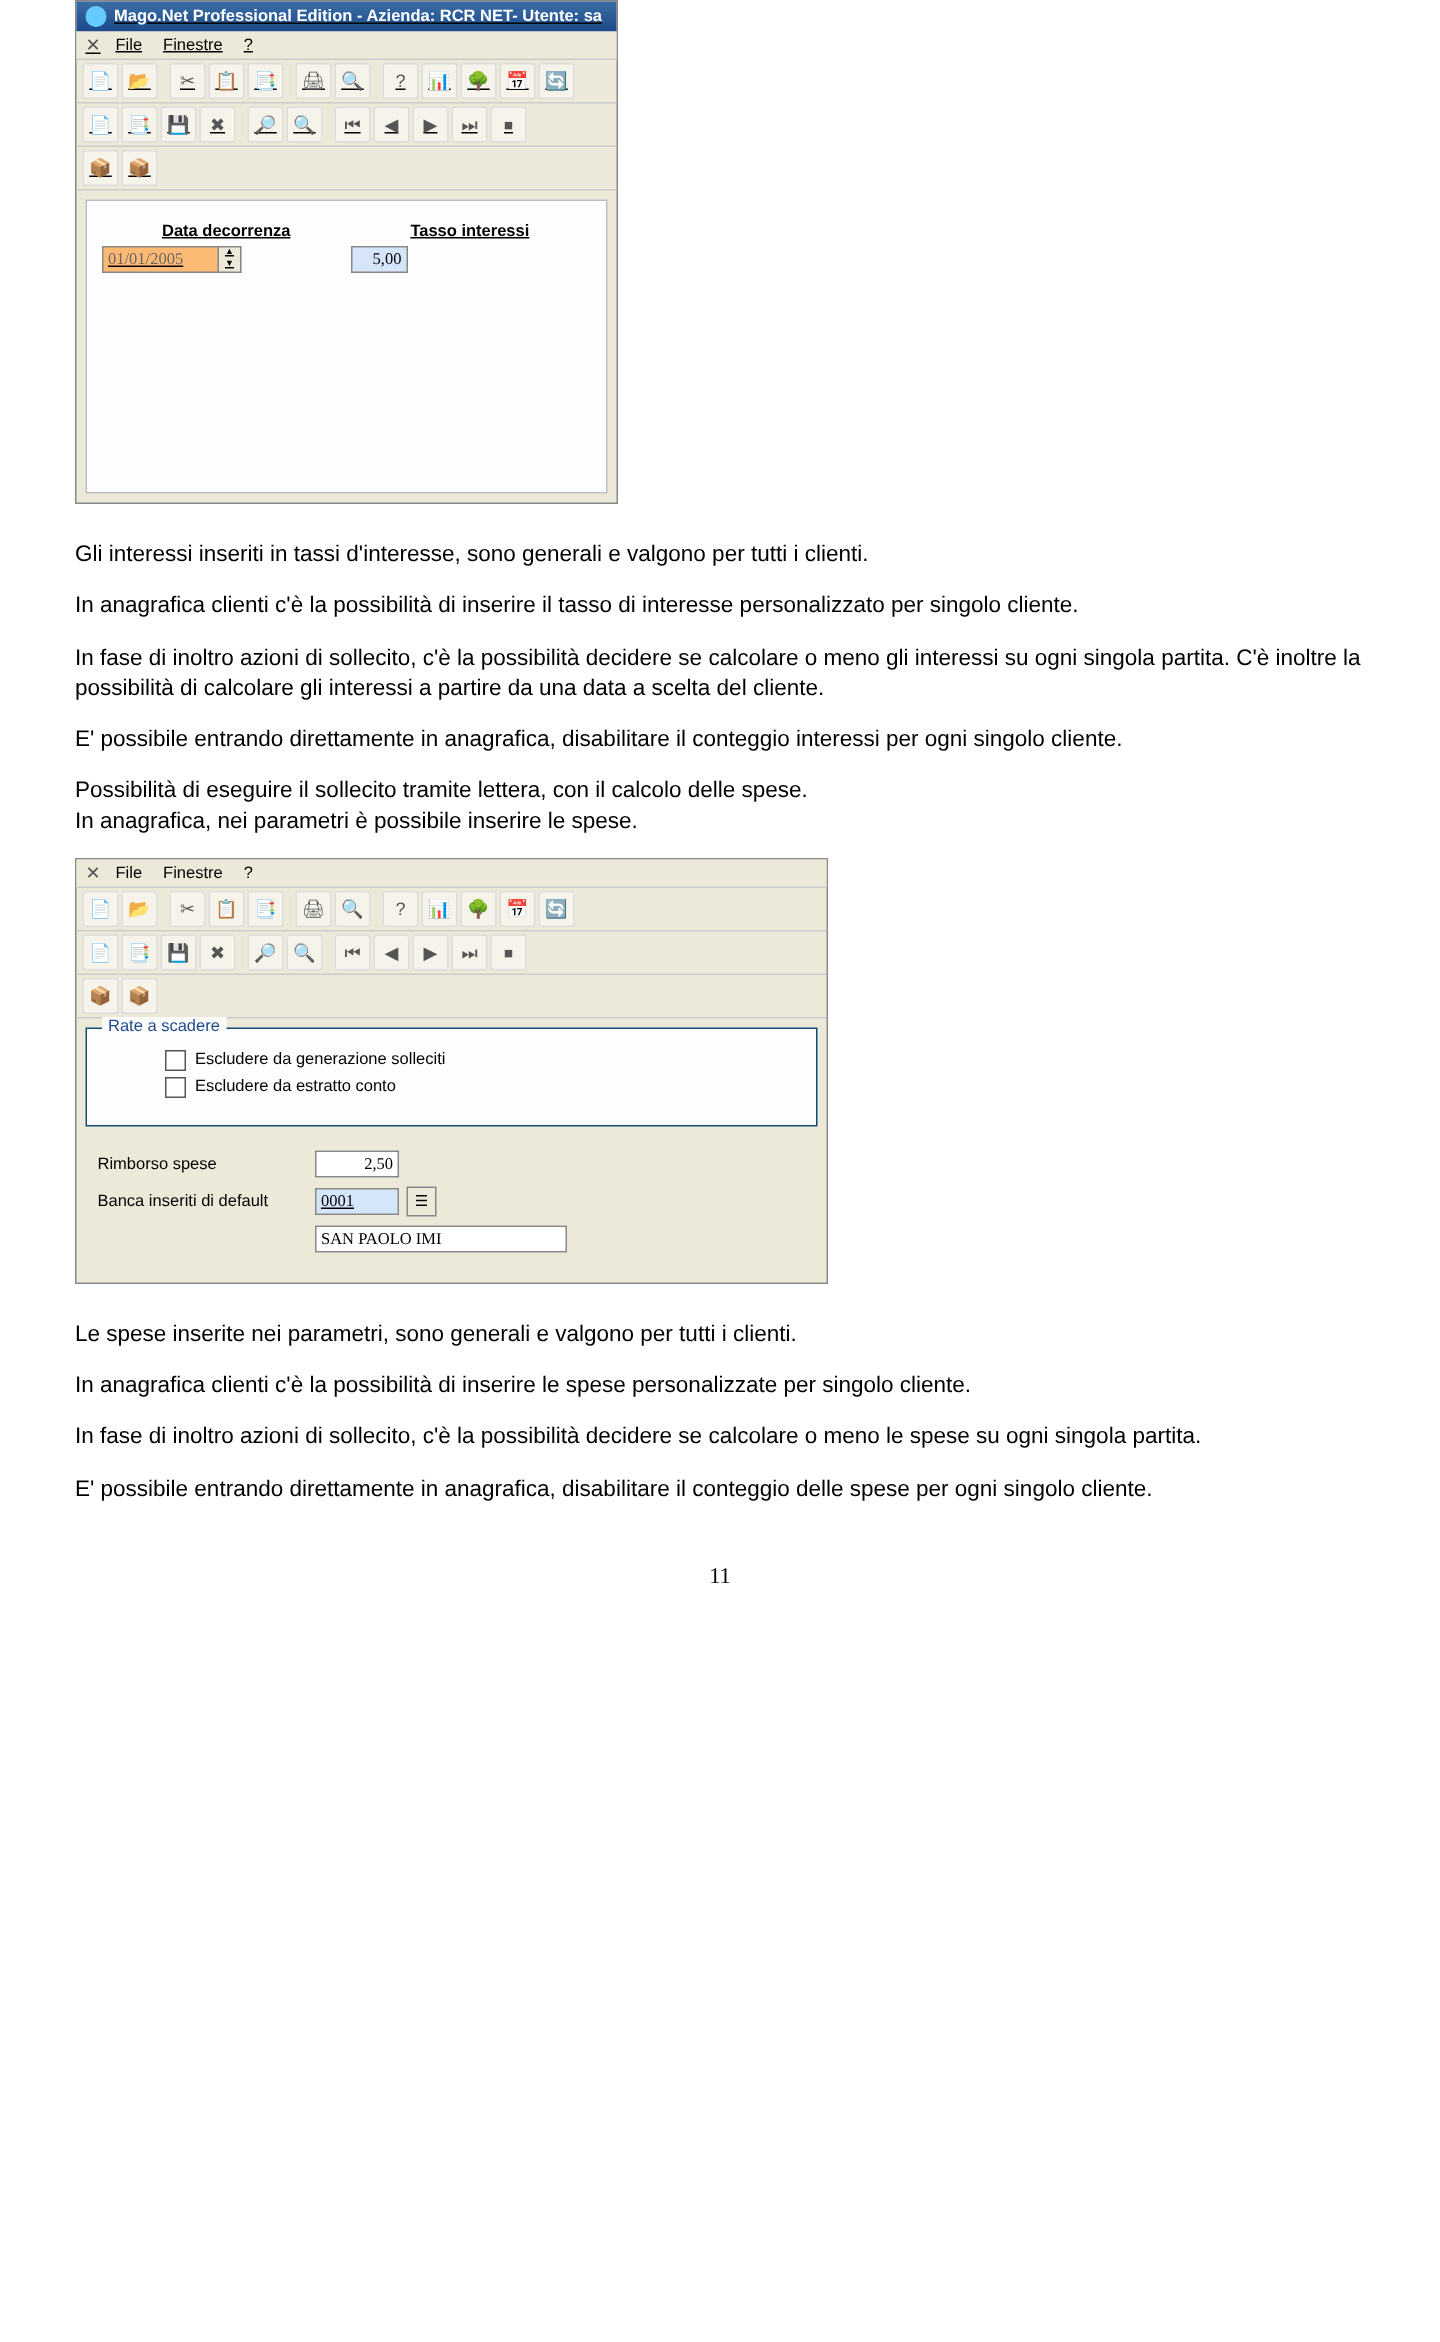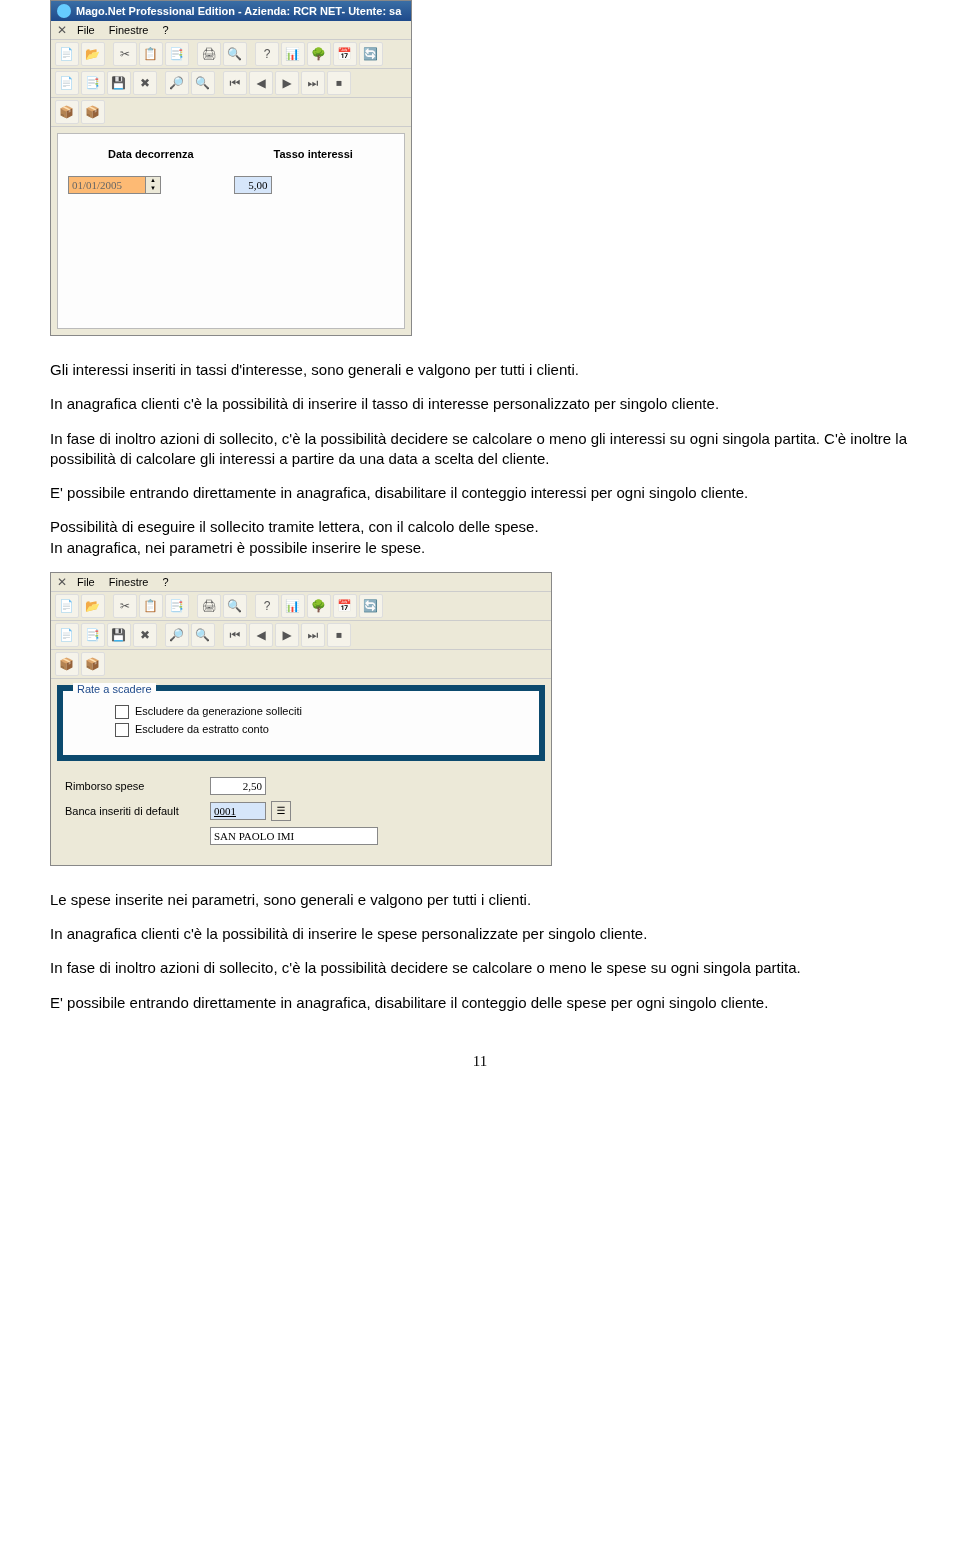--- a/index.html
+++ b/index.html
@@ -44,52 +44,52 @@
   .t-btn {
     width: 22px; height: 22px; background: #f5f3ea; border: 1px solid #ddd; border-radius: 2px;
     display:flex; align-items:center; justify-content:center; font-size:12px; color:#555;
   }
   .t-sep { width:4px; }
   .formpanel {
     background: #fdfdfd; margin: 6px; border: 1px solid #bbb; padding: 14px 10px 30px 10px;
     position: relative;
   }
   .row { display:flex; gap: 40px; margin-bottom:8px; }
-  .fld-label { font-weight: bold; font-size: 11px; display:block; margin-bottom:16px;padding-left:40px; }
+  .fld-label { font-weight: bold; font-size: 11px; display:block; margin-bottom:4px;padding-left:40px; }
   .input-date { display:flex; }
   input.txt, input.num {
     font-family: Tahoma; font-size:11px; border:1px solid #888; padding:1px 3px; height:14px;
     background:#fdba74; color:#666;
   }
   input.num { width:30px; text-align:right; background:#d6e6fa; color:#000; }
   .date-spin {
     width:14px; border:1px solid #888; border-left:0; background:#ece9d8;
     display:flex; flex-direction:column;
   }
   .date-spin div{ flex:1; font-size:6px; text-align:center; line-height:7px; }
   .fieldset {
-    border:6px solid #0c4a6e; margin:6px; padding:10px 12px 14px 12px; position:relative; background:#fdfdfd;
+    border:1px solid #0c4a6e; margin:6px; padding:10px 12px 14px 12px; position:relative; background:#fdfdfd;
   }
   .legend {
     position:absolute; top:-8px; left:10px; background:#fdfdfd; padding:0 4px;
     color:#1e4a8b; font-size:11px;
   }
   .chk-row { display:flex; align-items:flex-start; gap:6px; margin:4px 0 4px 40px; font-size:11px; }
   .chk { width:12px; height:12px; border:1px solid #555; background:#fff; }
   .pair-row { display:flex; align-items:center; gap:5px; margin:6px 0; font-size:11px; }
   .pair-row .lbl { width:140px; }
   .small-in { font-family:Tahoma; font-size:11px; border:1px solid #888; padding:1px 3px; height:14px; }
   .lookup-btn {
     width:18px; height:18px; border:1px solid #888; background:#ece9d8; font-size:10px;
     display:flex; align-items:center; justify-content:center;
   }
   .body-text { font-family: Verdana, sans-serif; font-size: 15px; line-height:1.35; margin: 14px 0; }
   .sect-title { font-family: Verdana; font-size:15px; font-weight:bold; text-decoration:underline; margin:18px 0 6px 0; }
   .page-num { text-align:center; font-family:Verdana; font-size:15px; margin-top:40px; }
-  .win1 { width: 360px; }
+  .win1 { width: 360px; text-decoration: underline; }
   .win2 { width: 500px; }
   .formpanel.small { min-height:150px; }
 </style>
 </head>
 <body>
 
 <div class="page">
 
   <div class="window win1">
     <div class="titlebar">

